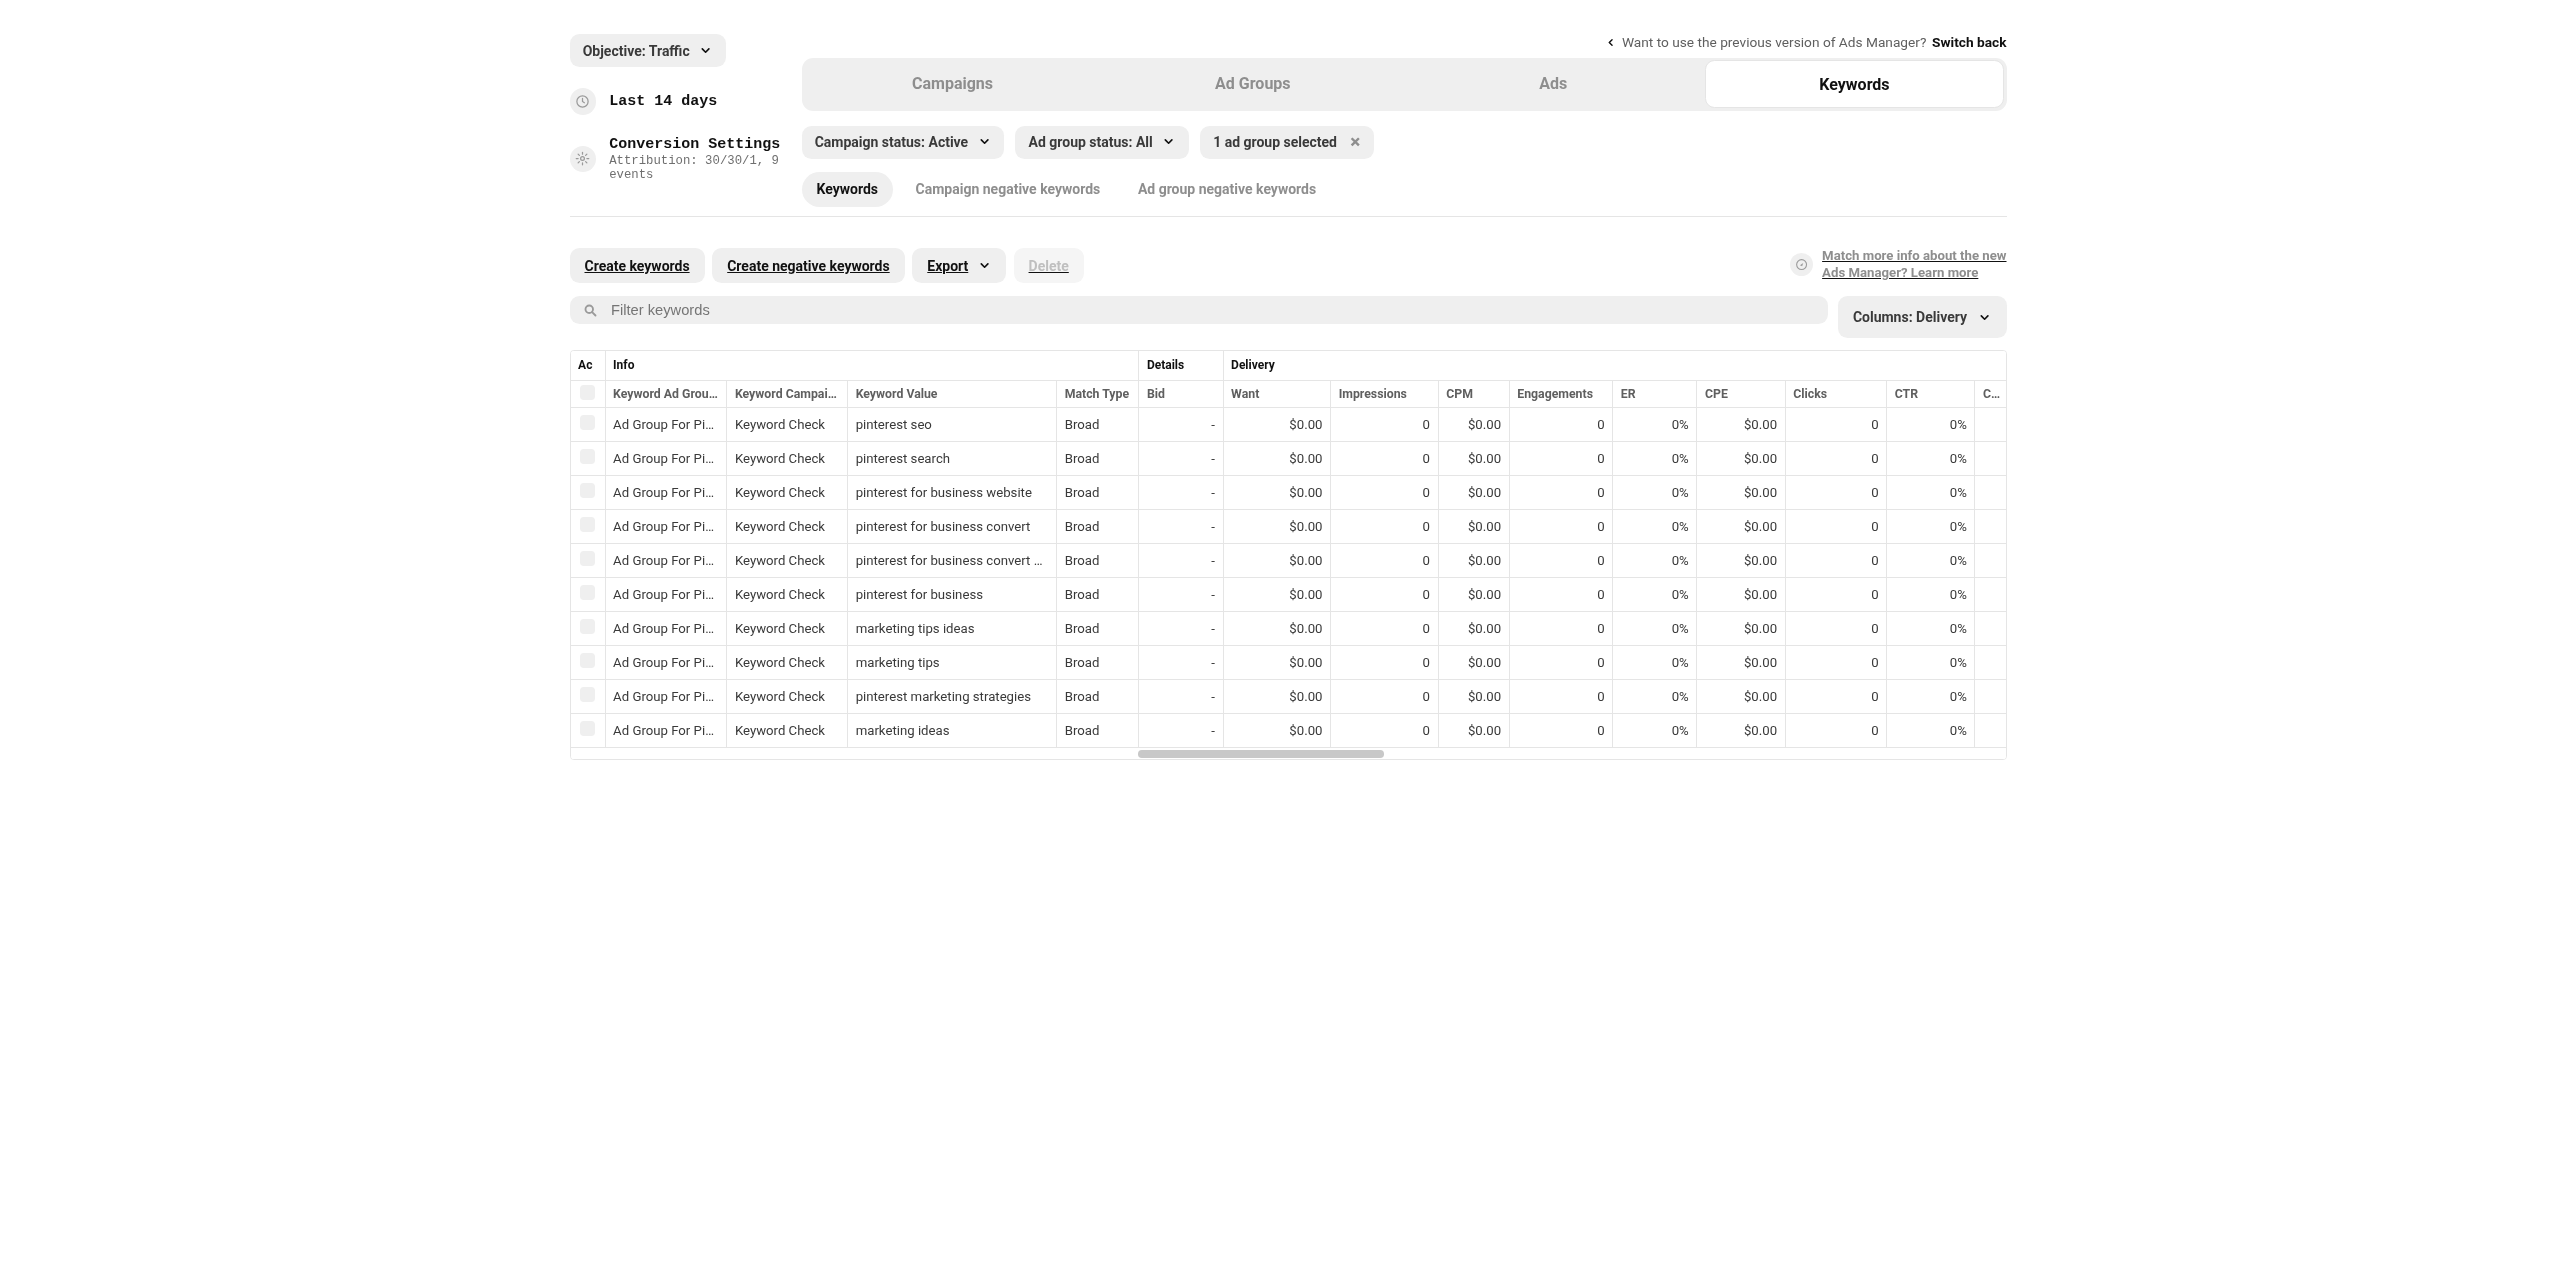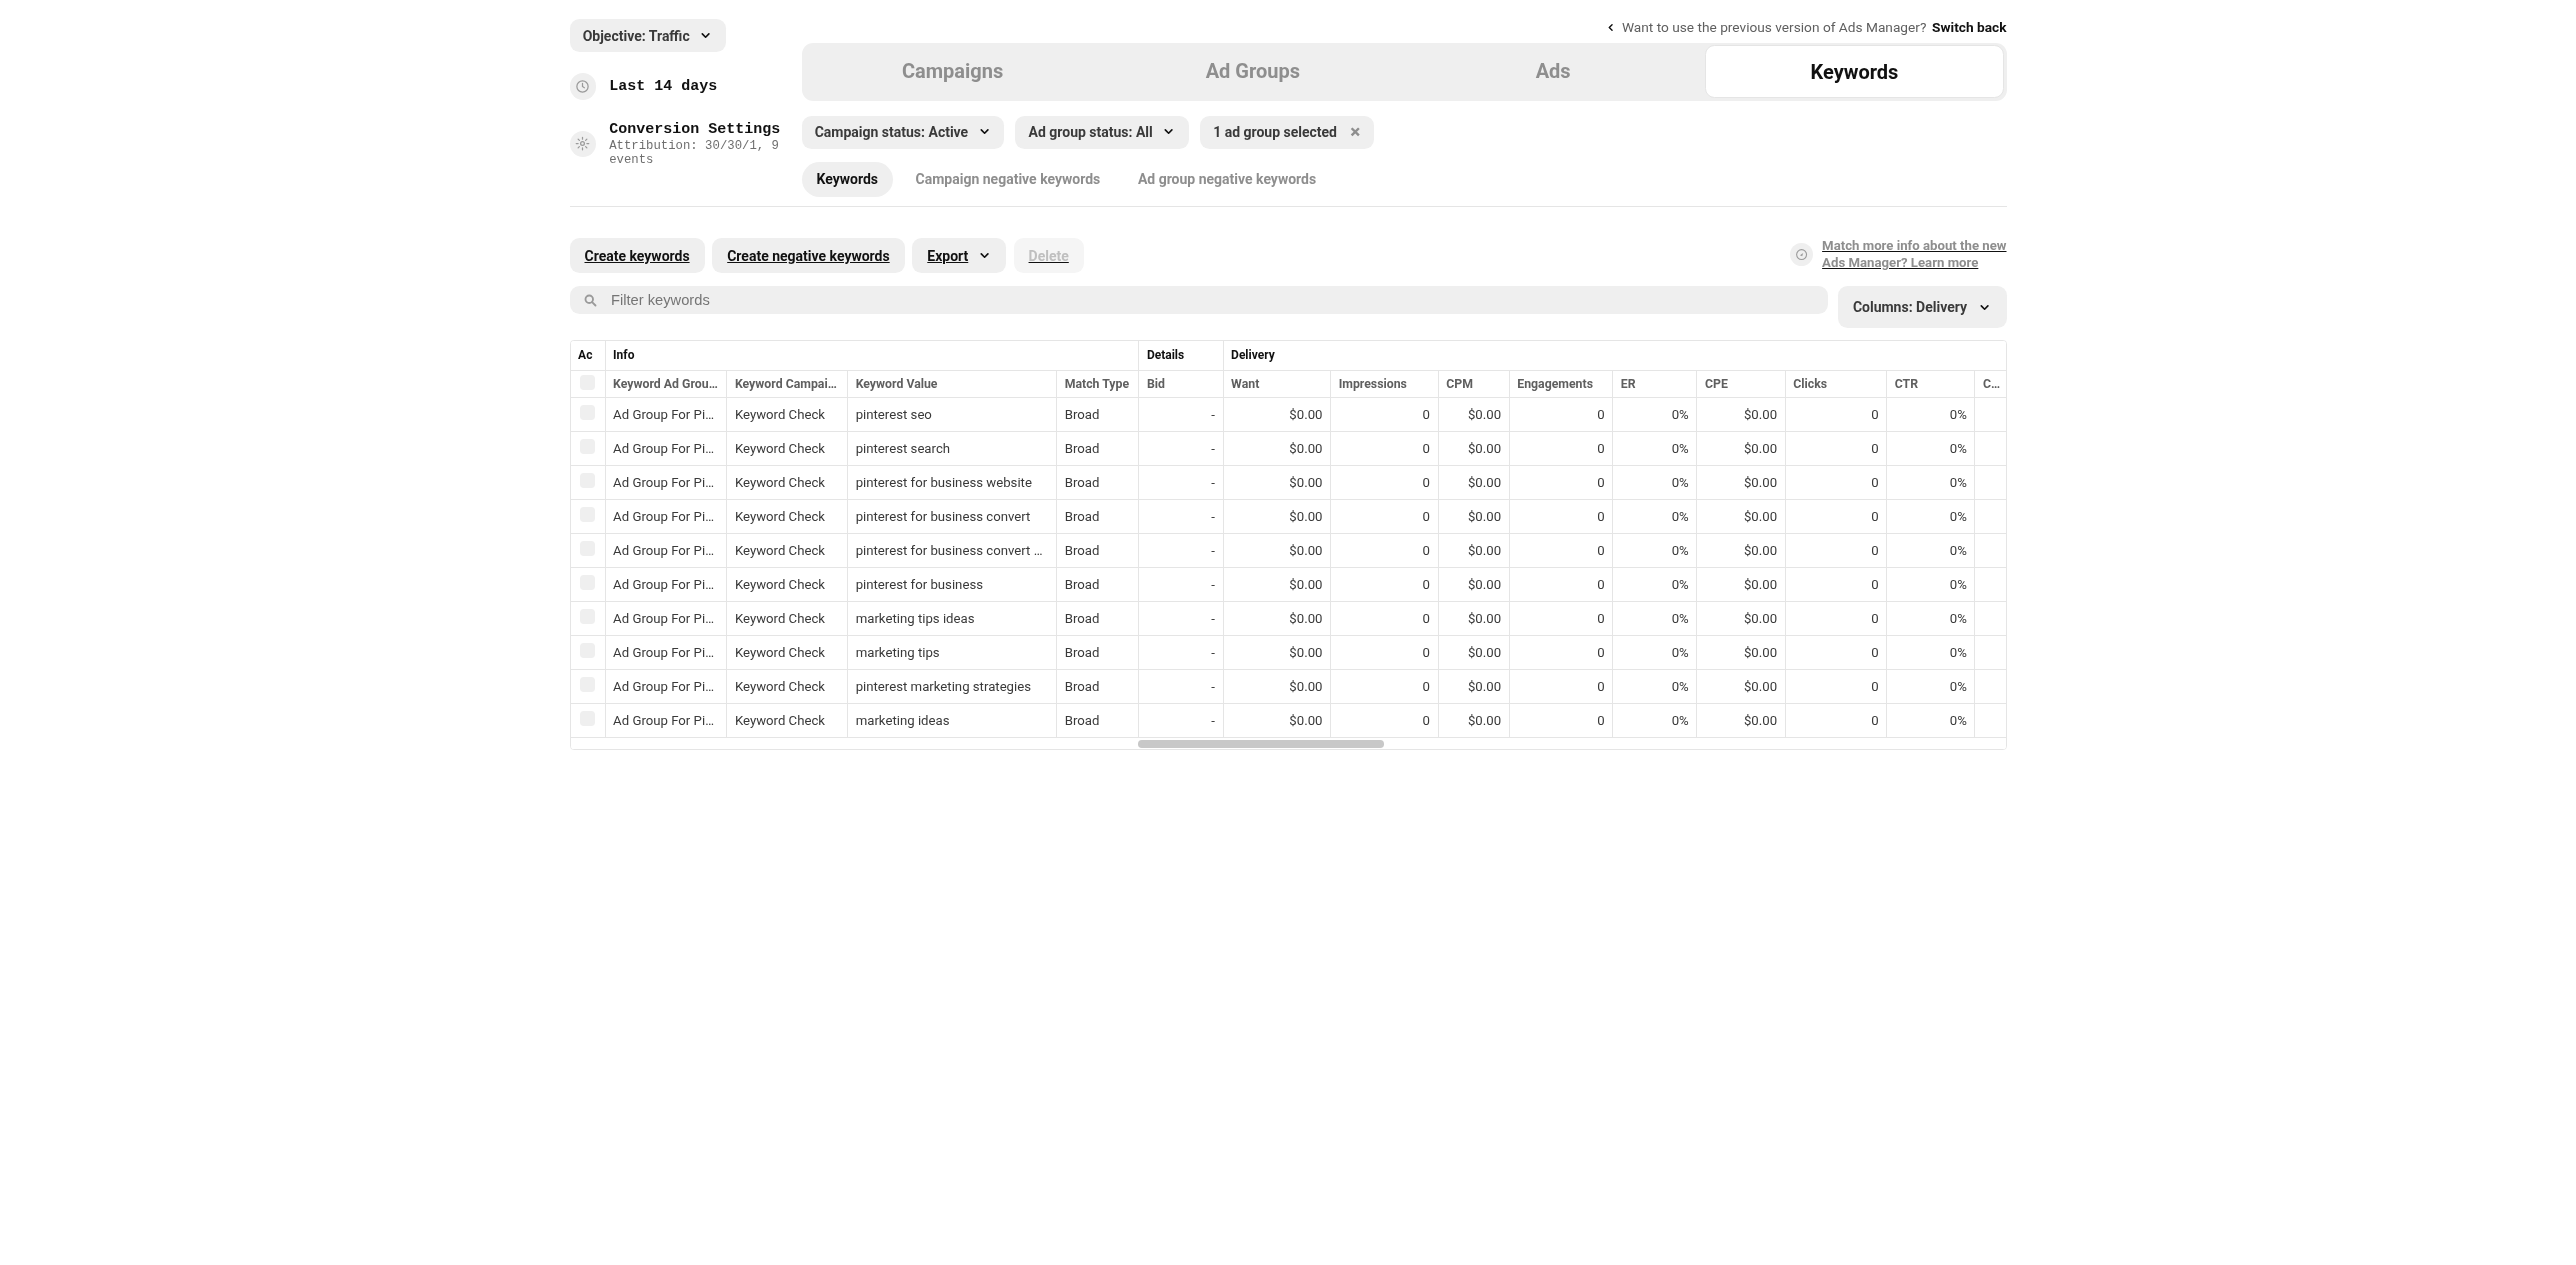--- a/index.html
+++ b/index.html
@@ -22,21 +22,21 @@
   }
   .page { width: 1475px; margin: 0 auto; padding: 0 19px 38px 19px; }
   
   .topbar {
     border-bottom: 0.9px solid var(--border);
     padding-bottom: 9.5px;
   }
   .top-row {
     display: flex;
     align-items: flex-start;
-    padding-top: 19px;
+    padding-top: 34px;
   }
   .left-col {
     width: 232px;
     flex: 0 0 232px;
   }
   .right-col {
     flex: 1;
     min-width: 0;
   }
   .pill {
@@ -88,21 +88,21 @@
     margin-bottom: 15px;
   }
   .tab {
     flex: 1;
     text-align: center;
     padding: 13.2px 0;
     font-weight: 700;
     color: #8e8e8e;
     border-radius: 9.5px;
     cursor: pointer;
-    font-size: 20px;
+    font-size: 16px;
   }
   .tab.active {
     background: #fff;
     color: #111;
     border: 0.9px solid var(--border);
   }
   
   .pill-row {
     display: flex; gap: 11.3px; margin-bottom: 13.2px;
   }

